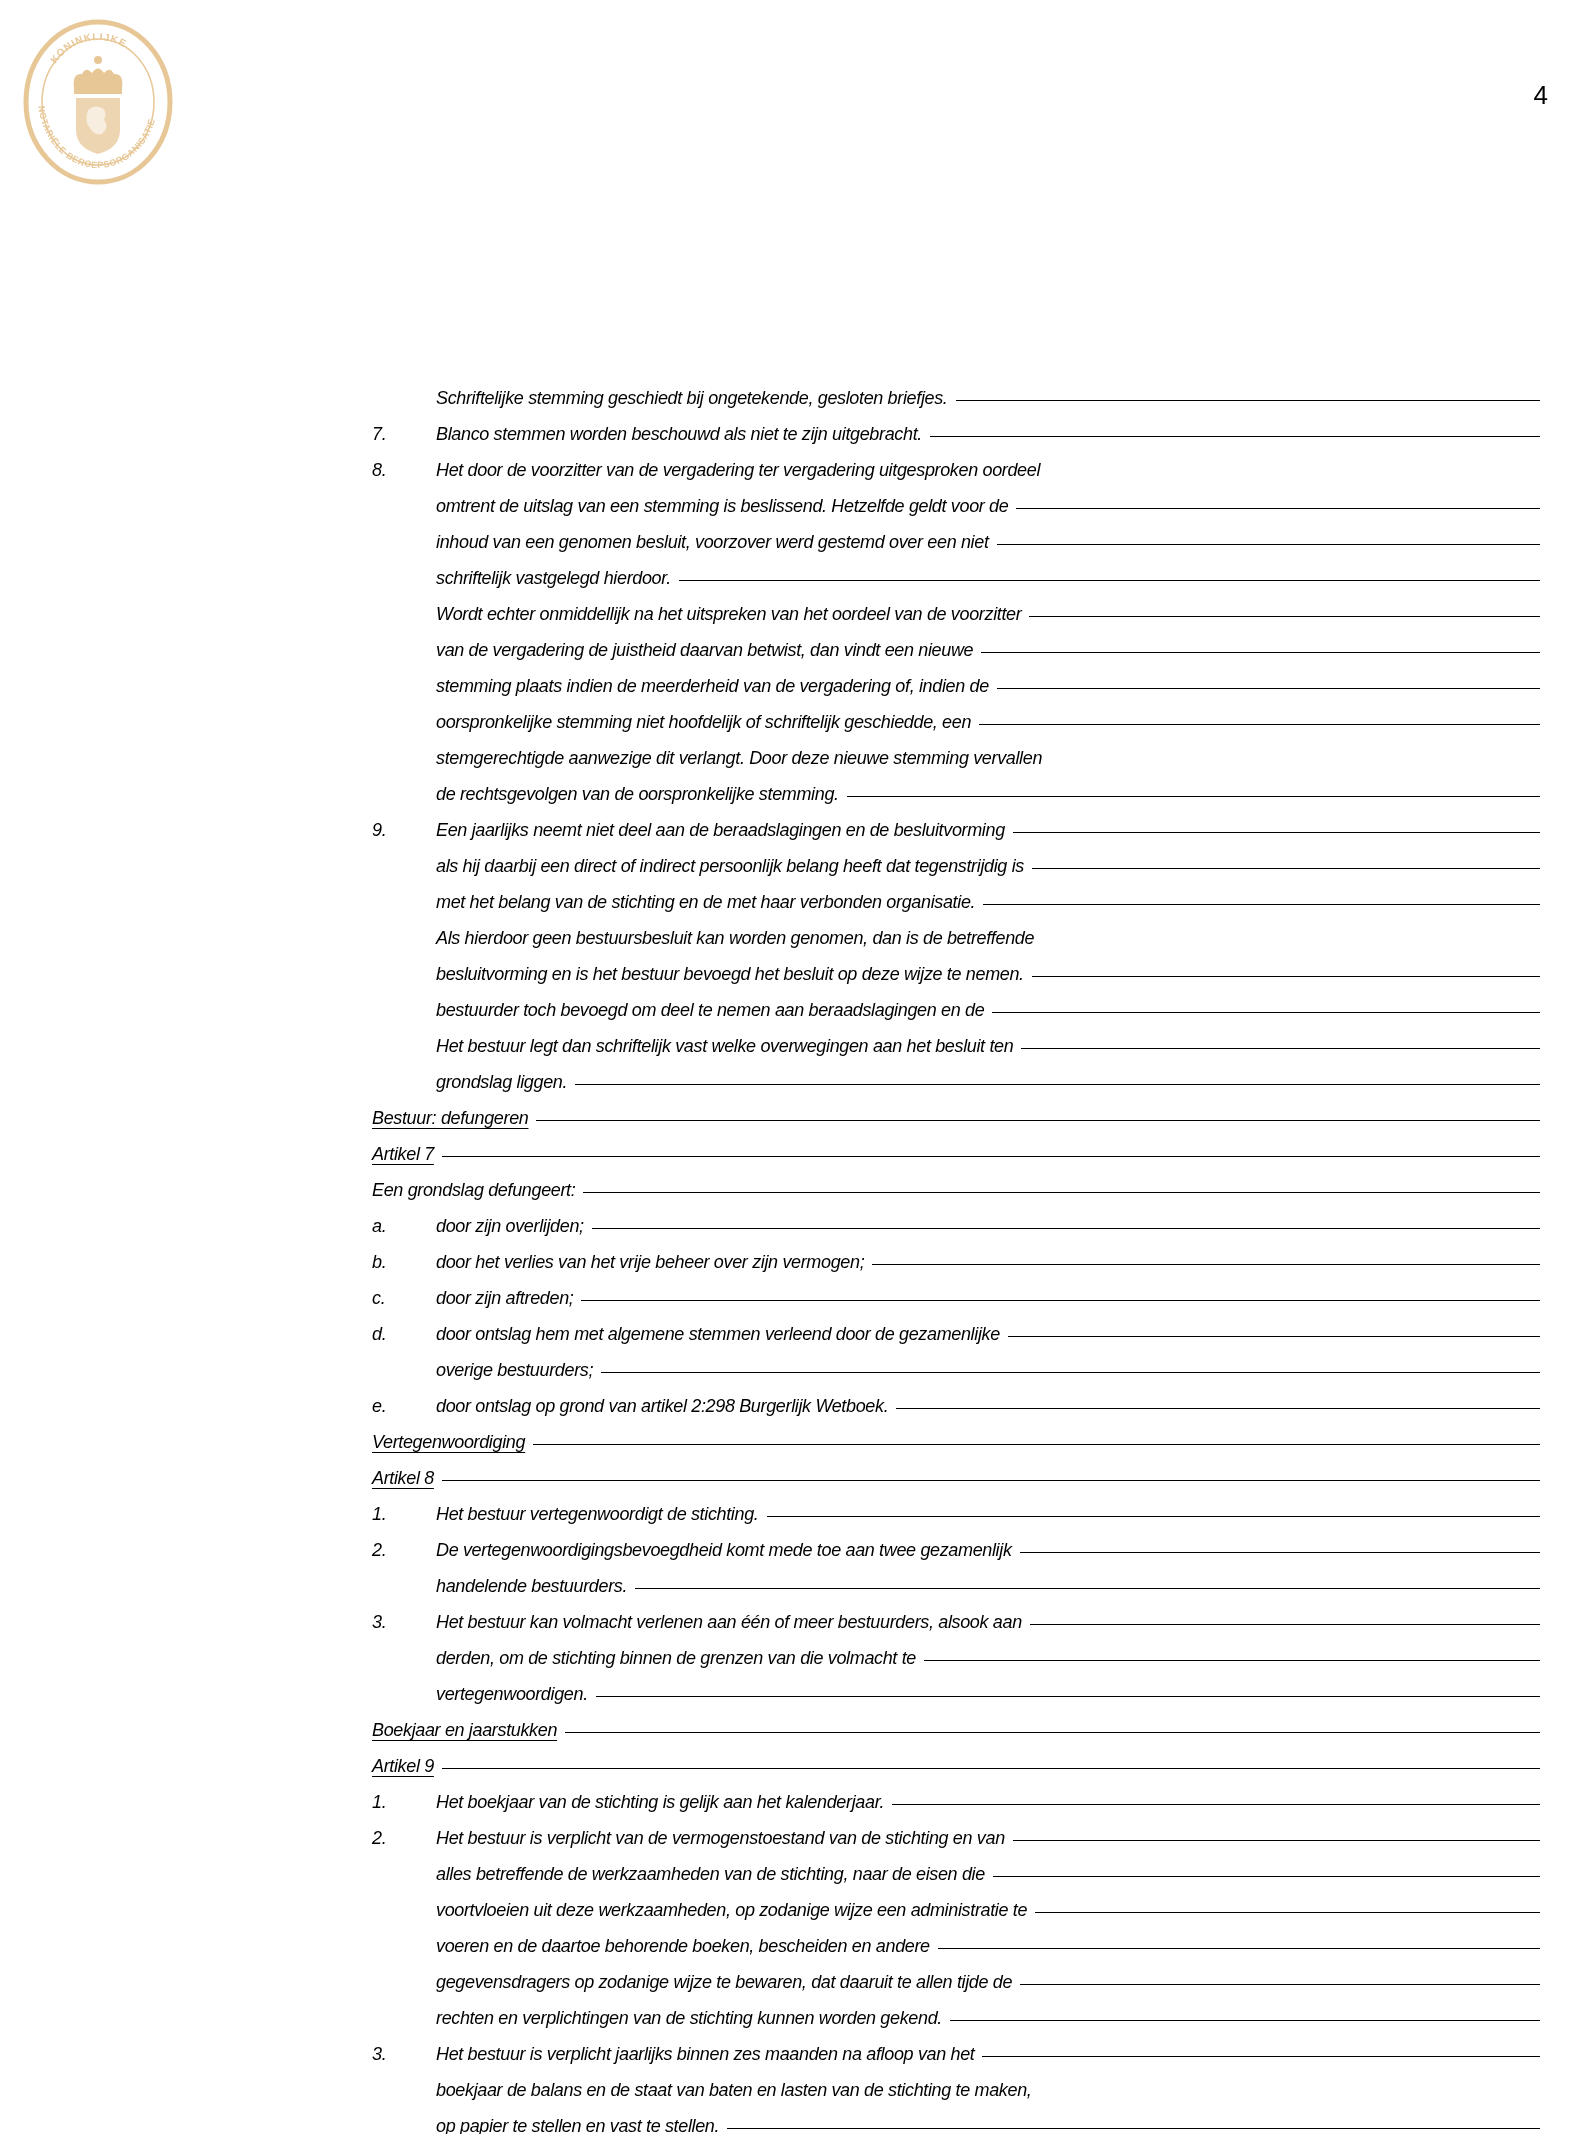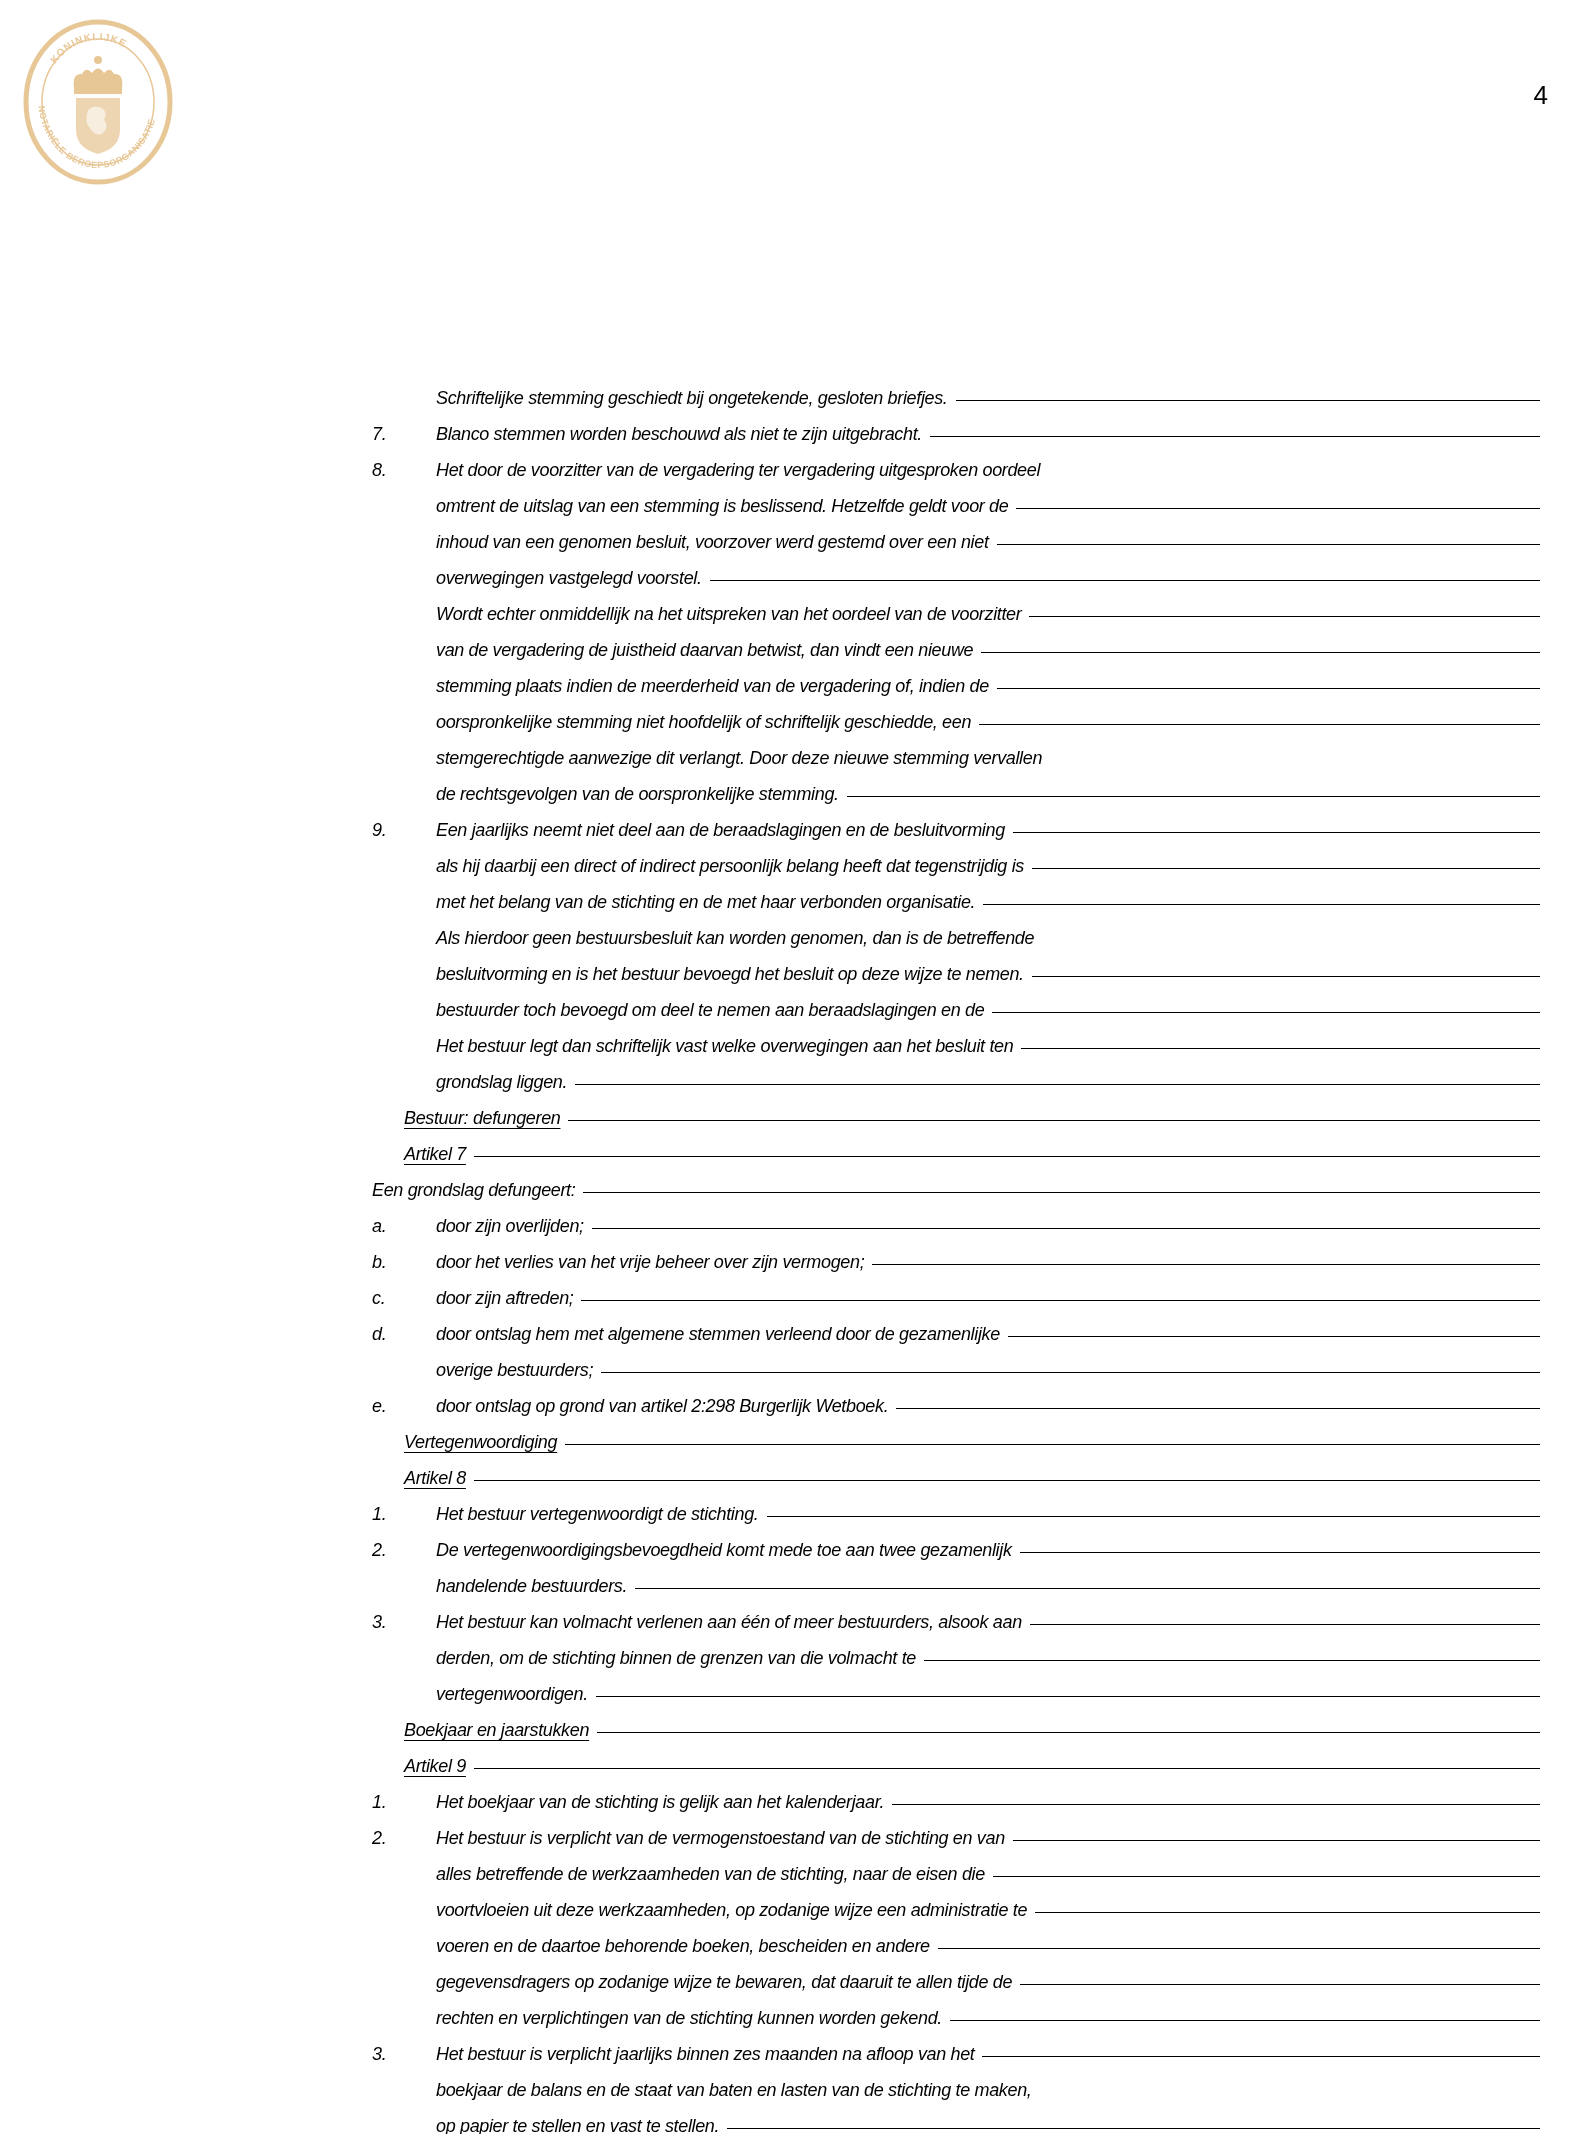--- a/index.html
+++ b/index.html
@@ -4,21 +4,21 @@
 <style>
   html, body { margin: 0; padding: 0; background: #ffffff; }
   body { width: 1588px; height: 2134px; position: relative; overflow: hidden; font-family: "Liberation Sans", sans-serif; color: #000; }
   .seal { position: absolute; left: 22px; top: 18px; width: 152px; height: 168px; }
   .page-number { position: absolute; right: 40px; top: 80px; font-size: 26px; }
   .doc { position: absolute; left: 372px; top: 380px; width: 1168px; }
   .line { position: relative; height: 36px; line-height: 36px; font-size: 18px; white-space: nowrap; display: flex; align-items: baseline; letter-spacing: -0.35px; font-style: italic; }
   .label { display: inline-block; width: 64px; flex: 0 0 64px; }
   .indent { display: inline-block; width: 64px; flex: 0 0 64px; }
   .text { flex: 0 0 auto; }
-  .u { text-decoration: underline; text-underline-offset: 4px; margin-left: 32px; }
+  .u { text-decoration: underline; text-underline-offset: 4px; }
   .fill { flex: 1 1 auto; margin-left: 8px; border-bottom: 1.5px solid #000; height: 0; align-self: center; transform: translateY(2px); min-width: 0; }
 </style>
 </head>
 <body>
 
 <div class="seal">
   <svg width="152" height="168" viewBox="0 0 152 168">
     <g fill="none" stroke="#E8C797">
       <ellipse cx="76" cy="84" rx="72" ry="80" stroke-width="5"></ellipse>
       <ellipse cx="76" cy="84" rx="56" ry="63" stroke-width="1.5"></ellipse>
@@ -67,21 +67,21 @@
       <span class="text">omtrent de uitslag van een stemming is beslissend. Hetzelfde geldt voor de</span>
       <span class="fill"></span>
     </div>
     <div class="line">
       <span class="indent"></span>
       <span class="text">inhoud van een genomen besluit, voorzover werd gestemd over een niet</span>
       <span class="fill"></span>
     </div>
     <div class="line">
       <span class="indent"></span>
-      <span class="text">overwegingen vastgelegd voorstel.</span>
+      <span class="text">schriftelijk vastgelegd hierdoor.</span>
       <span class="fill"></span>
     </div>
     <div class="line">
       <span class="indent"></span>
       <span class="text">Wordt echter onmiddellijk na het uitspreken van het oordeel van de voorzitter</span>
       <span class="fill"></span>
     </div>
     <div class="line">
       <span class="indent"></span>
       <span class="text">van de vergadering de juistheid daarvan betwist, dan vindt een nieuwe</span>

